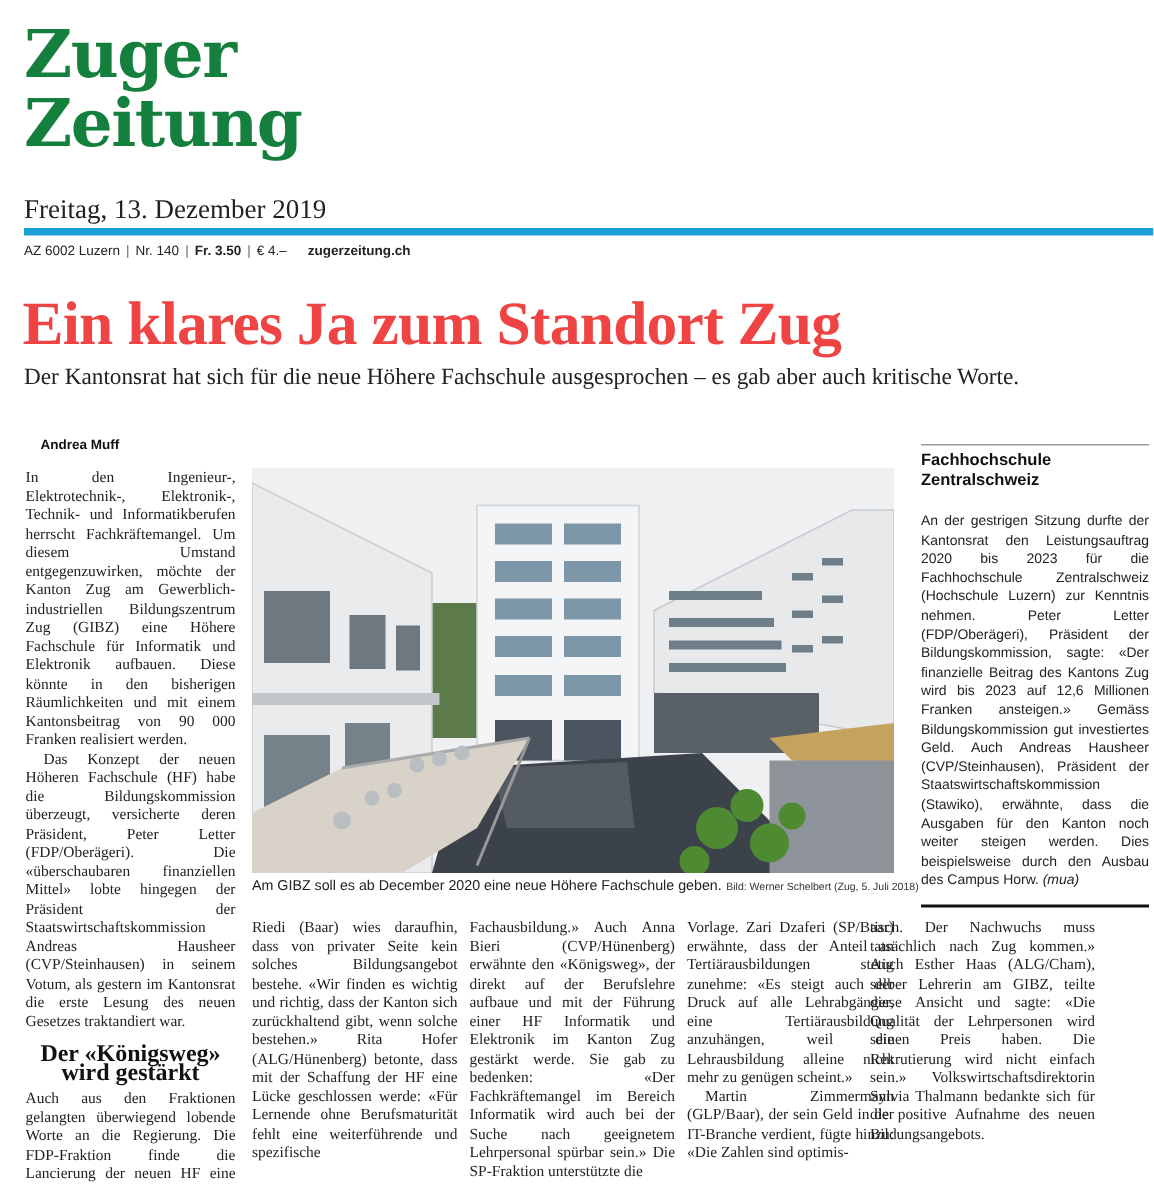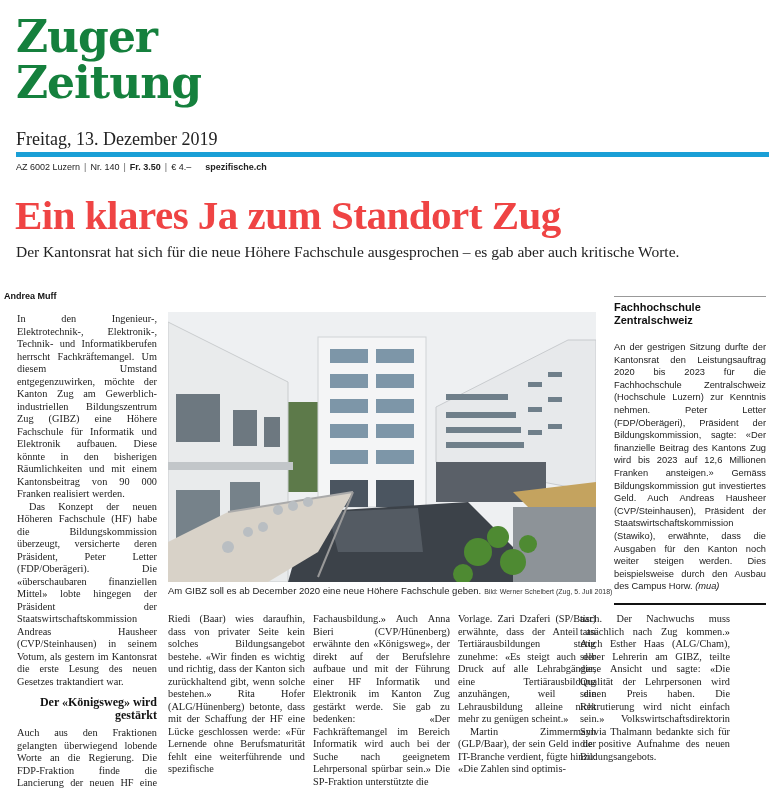--- a/index.html
+++ b/index.html
@@ -34,34 +34,34 @@
     font-family: "Liberation Serif", serif; font-weight: bold;
     font-size: 41px; line-height: 44px; letter-spacing: -0.5px; color: #ef4444;
     white-space: nowrap;
   }
   .subhead {
     position: absolute; left: 16px; top: 243px;
     font-family: "Liberation Serif", serif; font-size: 15.5px; color: #222;
     white-space: nowrap;
   }
   .author {
-    position: absolute; left: 4px; top: 291px;
+    position: absolute; left: 27px; top: 291px;
     font-family: "Liberation Sans", sans-serif; font-weight: bold; font-size: 9px; color: #111;
   }
 
   .col {
     position: absolute;
     font-family: "Liberation Serif", serif; font-size: 10.3px; line-height: 12.5px;
     color: #222; text-align: justify; hyphens: manual;
   }
   .col p { margin: 0; }
   .col p.indent { text-indent: 12px; }
   .col h3 {
-    font-family: "Liberation Serif", serif; font-weight: bold; font-size: 12px;
-    line-height: 13px; margin: 8px 0 5px 0; text-align: right; color: #111;
+    font-family: "Liberation Serif", serif; font-weight: bold; font-size: 16px;
+    line-height: 13px; margin: 8px 0 5px 0; text-align: center; color: #111;
   }
   .col1 { left: 17px; top: 313px; width: 140px; }
   .col2 { left: 168px; top: 613px; width: 137px; }
   .col3 { left: 313px; top: 613px; width: 137px; }
   .col4 { left: 458px; top: 613px; width: 138px; }
   .col5 { left: 580px; top: 613px; width: 150px; }
 
   .photo {
     position: absolute; left: 168px; top: 312px; width: 428px; height: 270px;
     overflow: hidden; background: #eceff1;
@@ -91,21 +91,21 @@
 </head>
 <body>
 
 <div class="masthead-title">
   <div>Zuger</div>
   <div>Zeitung</div>
 </div>
 <div class="date-line">Freitag, 13. Dezember 2019</div>
 <div class="blue-bar" style="background:#1a9fd6;"></div>
 <div class="meta-line">
-  <span>AZ 6002 Luzern</span><span class="sep">|</span><span>Nr. 140</span><span class="sep">|</span><b>Fr. 3.50</b><span class="sep">|</span><span>€ 4.–</span><span class="site">spezifische.ch</span>
+  <span>AZ 6002 Luzern</span><span class="sep">|</span><span>Nr. 140</span><span class="sep">|</span><b>Fr. 3.50</b><span class="sep">|</span><span>€ 4.–</span><span class="site">zugerzeitung.ch</span>
 </div>
 
 <h1 class="headline">Ein klares Ja zum Standort Zug</h1>
 <div class="subhead">Der Kantonsrat hat sich für die neue Höhere Fachschule ausgesprochen – es gab aber auch kritische Worte.</div>
 <div class="author">Andrea Muff</div>
 
 <div class="col col1">
   <p>In den Ingenieur-, Elektrotechnik-, Elektronik-, Technik- und Informatikberufen herrscht Fachkräftemangel. Um diesem Umstand entgegenzuwirken, möchte der Kanton Zug am Gewerblich-industriellen Bildungszentrum Zug (GIBZ) eine Höhere Fachschule für Informatik und Elektronik aufbauen. Diese könnte in den bisherigen Räumlichkeiten und mit einem Kantonsbeitrag von 90 000 Franken realisiert werden.</p>
   <p class="indent">Das Konzept der neuen Höheren Fachschule (HF) habe die Bildungskommission überzeugt, versicherte deren Präsident, Peter Letter (FDP/Oberägeri). Die «überschaubaren finanziellen Mittel» lobte hingegen der Präsident der Staatswirtschaftskommission Andreas Hausheer (CVP/Steinhausen) in seinem Votum, als gestern im Kantonsrat die erste Lesung des neuen Gesetzes traktandiert war.</p>
   <h3>Der «Königsweg» wird gestärkt</h3>

